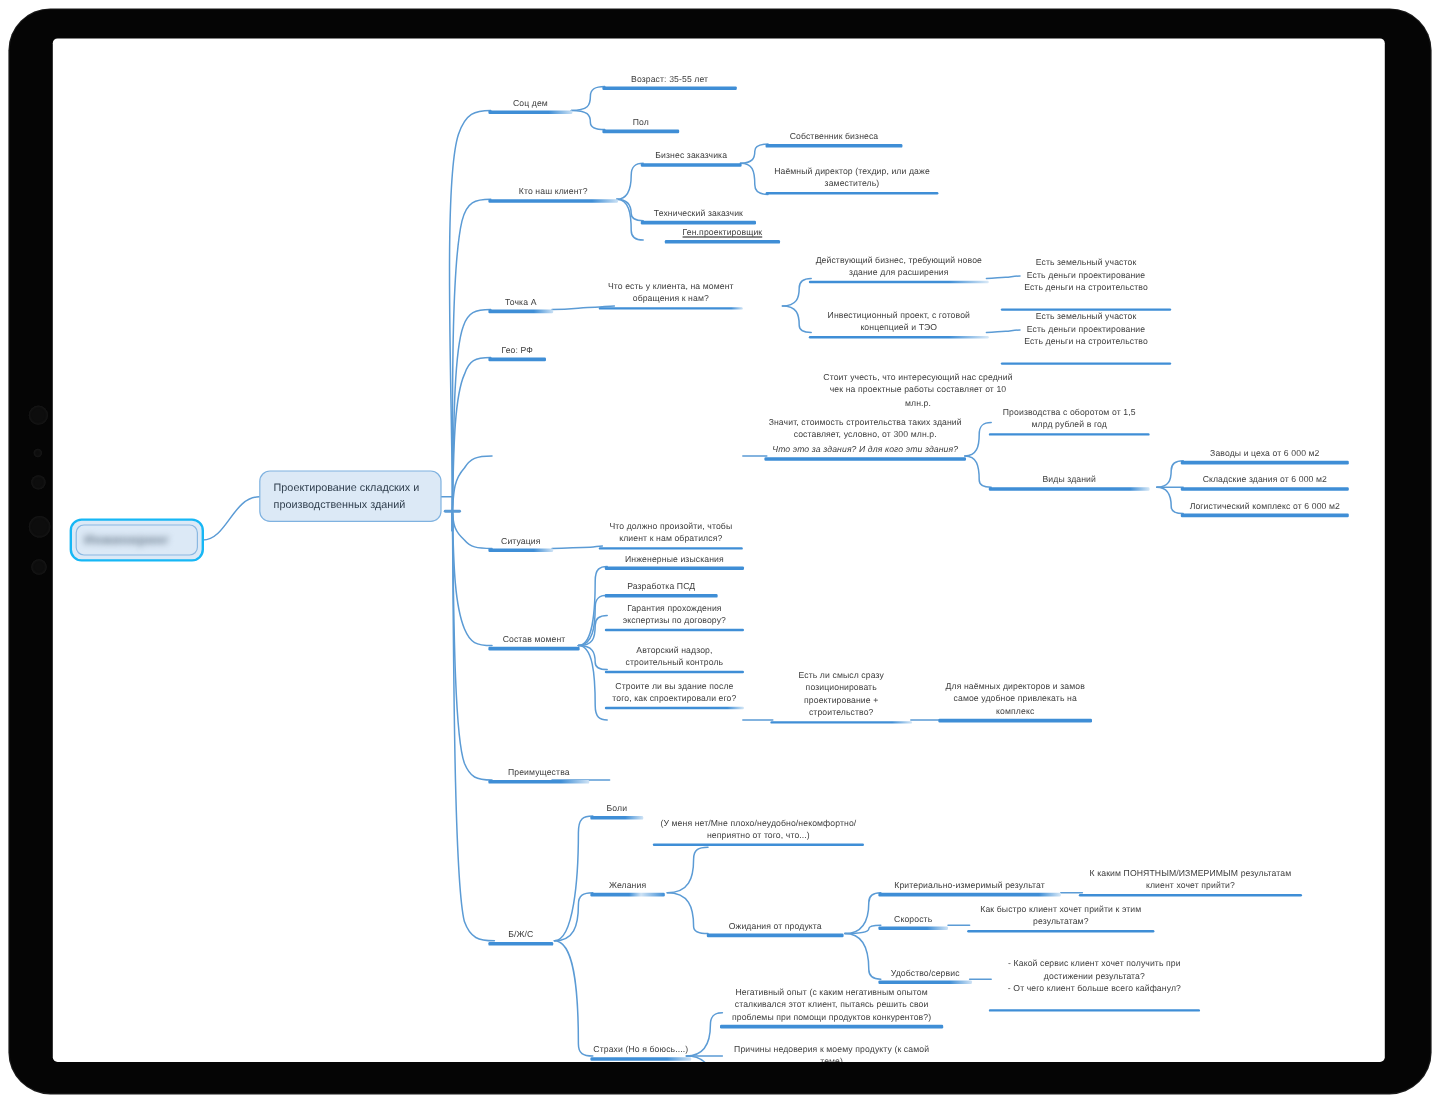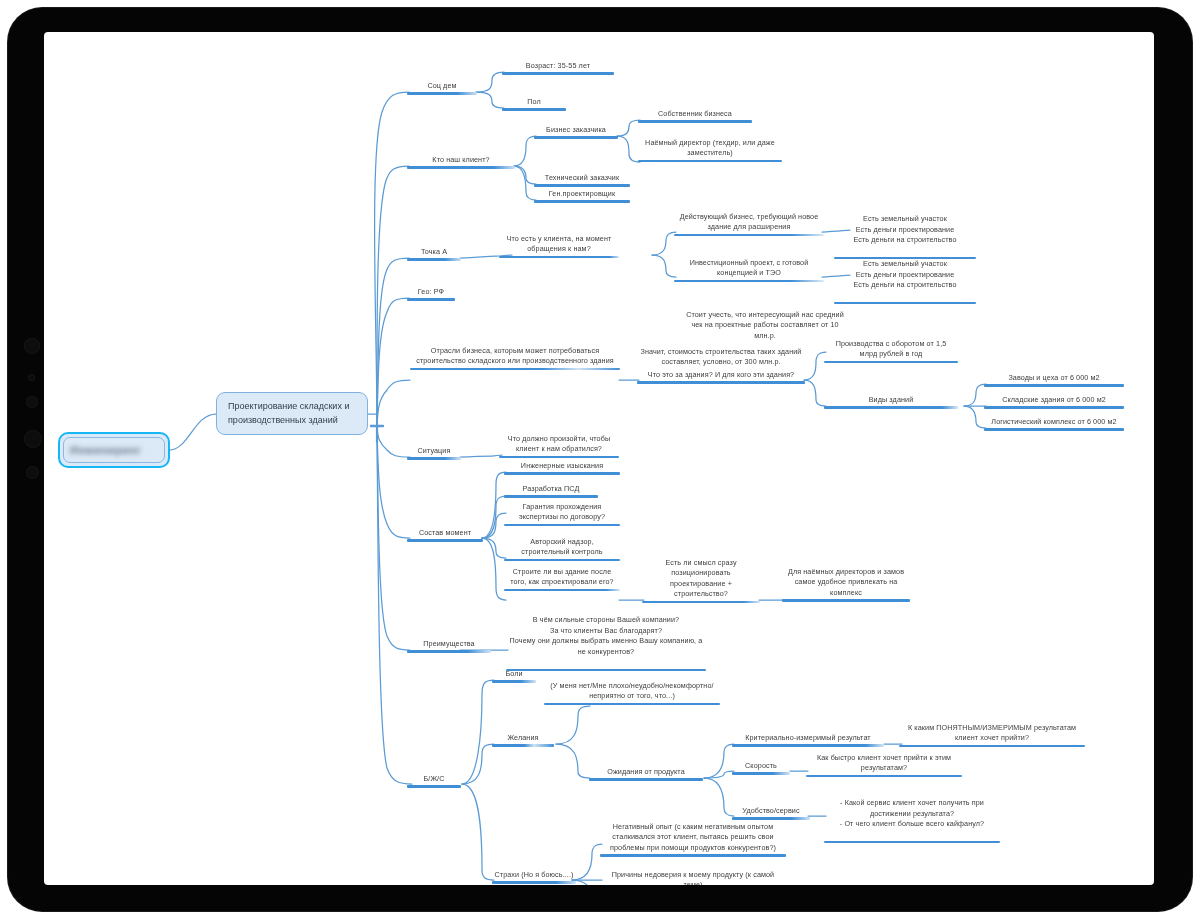--- a/index.html
+++ b/index.html
@@ -165,21 +165,21 @@
         <span class="ul" style="background:#3f8ed6;"></span>
       </div>
       <div class="node" style="left:594px;top:106px;width:144px;">
         <span class="txt">Наёмный директор (техдир, или даже заместитель)</span>
         <span class="ul" style="background:#3f8ed6;"></span>
       </div>
       <div class="node" style="left:490px;top:141px;width:96px;">
         <span class="txt">Технический заказчик</span>
         <span class="ul" style="background:#3f8ed6;"></span>
       </div>
-      <div class="node" style="left:490px;top:157px;width:96px;">
+      <div class="node" style="left:510px;top:157px;width:96px;text-decoration:underline;">
         <span class="txt">Ген.проектировщик</span>
         <span class="ul" style="background:#3f8ed6;"></span>
       </div>
 
       <div class="node" style="left:363px;top:215px;width:54px;">
         <span class="txt">Точка А</span>
         <span class="ul" style="background:linear-gradient(90deg,#3f8ed6 0%,#3f8ed6 70%,#c9e0f4 100%);"></span>
       </div>
       <div class="node" style="left:455px;top:202px;width:120px;">
         <span class="txt">Что есть у клиента, на момент обращения к нам?</span>
@@ -204,31 +204,27 @@
 Есть деньги проектирование
 Есть деньги на строительство</span>
         <span class="ul" style="background:#3f8ed6;"></span>
       </div>
 
       <div class="node" style="left:363px;top:255px;width:48px;">
         <span class="txt">Гео: РФ</span>
         <span class="ul" style="background:#3f8ed6;"></span>
       </div>
 
-      <div class="node" style="left:366px;top:314px;width:210px;">
-        <span class="txt">Отрасли бизнеса, которым может потребоваться строительство складского или производственного здания</span>
-        <span class="ul" style="background:linear-gradient(90deg,#3f8ed6 0%,#3f8ed6 63%,#cfe3f5 80%,#3f8ed6 100%);"></span>
-      </div>
       <div class="node" style="left:593px;top:278px;width:168px;margin-left:44px;">
         <span class="txt">Стоит учесть, что интересующий нас средний чек на проектные работы составляет от 10 млн.р.</span>
       </div>
       <div class="node" style="left:593px;top:315px;width:168px;">
         <span class="txt">Значит, стоимость строительства таких зданий составляет, условно, от 300 млн.р.</span>
       </div>
-      <div class="node" style="left:593px;top:338px;width:168px;">
+      <div class="node" style="left:593px;top:338px;width:168px;font-style:italic;">
         <span class="txt">Что это за здания? И для кого эти здания?</span>
         <span class="ul" style="background:#3f8ed6;"></span>
       </div>
       <div class="node" style="left:780px;top:307px;width:134px;">
         <span class="txt">Производства с оборотом от 1,5 млрд рублей в год</span>
         <span class="ul" style="background:#3f8ed6;"></span>
       </div>
       <div class="node" style="left:780px;top:363px;width:134px;">
         <span class="txt">Виды зданий</span>
         <span class="ul" style="background:linear-gradient(90deg,#3f8ed6 0%,#3f8ed6 88%,#d5e7f6 100%);"></span>
@@ -285,26 +281,20 @@
       </div>
       <div class="node" style="left:598px;top:526px;width:118px;">
         <span class="txt">Есть ли смысл сразу позиционировать проектирование + строительство?</span>
         <span class="ul" style="background:linear-gradient(90deg,#3f8ed6 0%,#3f8ed6 86%,#d5e7f6 100%);"></span>
       </div>
 
       <div class="node" style="left:363px;top:607px;width:84px;">
         <span class="txt">Преимущества</span>
         <span class="ul" style="background:linear-gradient(90deg,#3f8ed6 0%,#3f8ed6 72%,#cfe3f5 100%);"></span>
       </div>
-      <div class="node" style="left:462px;top:573px;width:200px;white-space:pre-line;">
-        <span class="txt">В чём сильные стороны Вашей компании?
-За что клиенты Вас благодарят?
-Почему они должны выбрать именно Вашу компанию, а не конкурентов?</span>
-        <span class="ul" style="background:#3f8ed6;"></span>
-      </div>
 
       <div class="node" style="left:448px;top:637px;width:44px;">
         <span class="txt">Боли</span>
         <span class="ul" style="background:linear-gradient(90deg,#3f8ed6 0%,#3f8ed6 66%,#cfe3f5 100%);"></span>
       </div>
       <div class="node" style="left:500px;top:629px;width:176px;margin-top:20px;">
         <span class="txt">(У меня нет/Мне плохо/неудобно/некомфортно/ неприятно от того, что...)</span>
         <span class="ul" style="background:#3f8ed6;"></span>
       </div>
 

